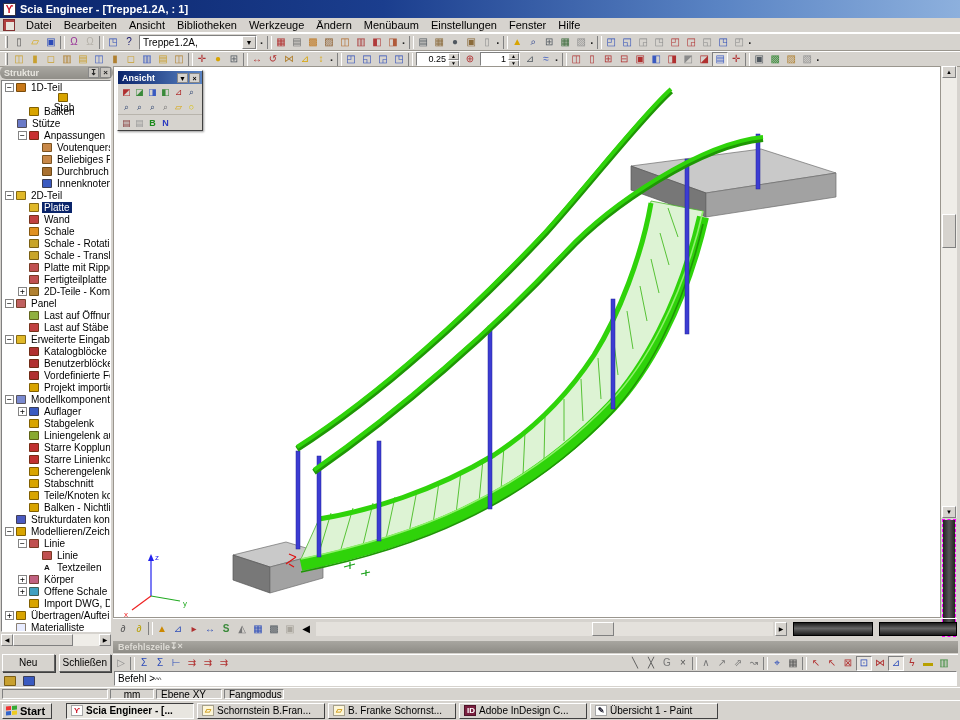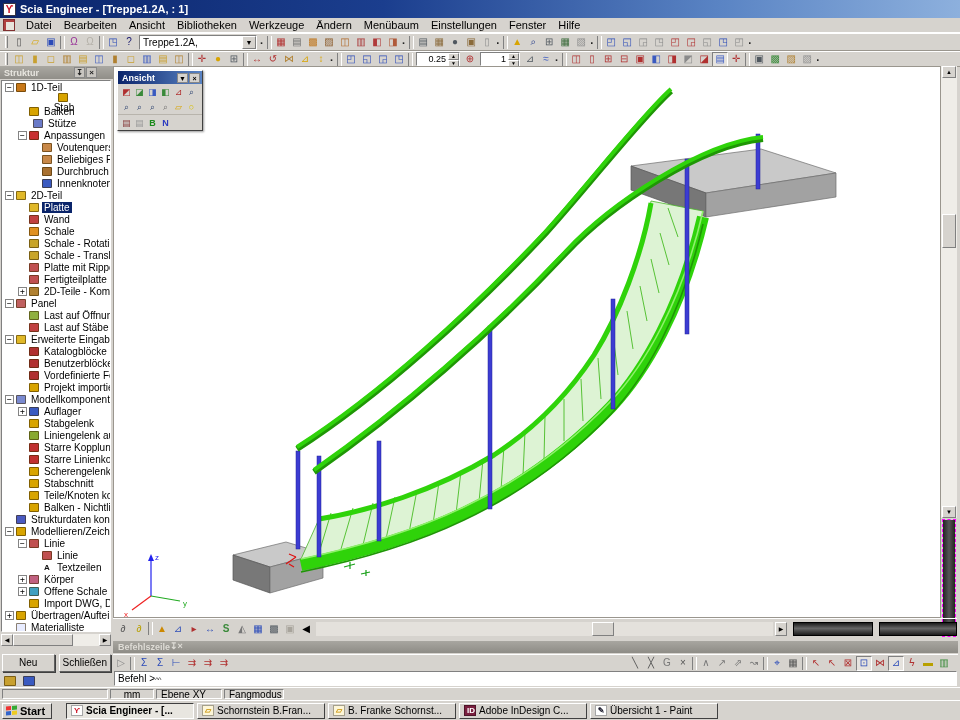--- a/index.html
+++ b/index.html
@@ -43,21 +43,21 @@
   .spin { display:flex; width:44px; height:14px; background:#fff; margin:0 2px;
     border:1px solid; border-color:#808080 #fff #fff #808080; }
   .spin .sval { flex:1; font-size:9px; text-align:right; padding:1px 2px 0 0; }
   .spin .sbtns { width:11px; display:flex; flex-direction:column; }
   .spin .sbtns span { flex:1; font-size:5px; line-height:5px; text-align:center;
     background:#d6d3ce; border:1px solid; border-color:#fff #808080 #808080 #fff; }
 
   
   #sidebar { position:absolute; left:0; top:66px; width:113px; height:620px; }
   .dockhead { height:13px; background:linear-gradient(180deg,#aaa8a2,#908e88); color:#e8e6e0;
-    font-size:9px; font-weight:bold; display:flex; align-items:center; padding:0 16px 0 4px; }
+    font-size:9px; font-weight:bold; display:flex; align-items:center; padding:0 2px 0 4px;border-radius:6px; }
   .dockhead .dh-sp { flex:1; }
   .dockhead .dh-btn { width:11px; height:11px; font-size:8px; line-height:10px; text-align:center;
     color:#222; background:#c8c5c0; border:1px solid #888; margin-left:1px; }
   #tree { position:absolute; left:1px; top:14px; width:110px; height:552px; background:#fff;
     overflow:hidden; border:1px solid; border-color:#808080 #fff #fff #808080; }
   .trow { display:flex; align-items:center; height:12px; white-space:nowrap; }
   .texp { display:inline-block; width:9px; height:9px; margin-right:2px; flex:none;
     border:1px solid #848484; background:#fff; color:#000; font-size:8px; line-height:7px;
     text-align:center; font-family:"DejaVu Sans Mono",monospace; }
   .tico { display:inline-block; width:10px; height:9px; margin-right:3px; flex:none;
@@ -293,21 +293,21 @@
         <div class="trow" style="padding-left: 16px; flex-direction: column;">
           <span style="width: 11px; flex: 0 0 auto;"></span>
           <span class="tico" style="background: rgb(216, 164, 0);"></span>
           <span class="tlabel">Stab</span>
         </div>
         <div class="trow" style="padding-left: 16px;">
           <span style="width: 11px; flex: 0 0 auto;"></span>
           <span class="tico" style="background: rgb(216, 164, 0);"></span>
           <span class="tlabel">Balken</span>
         </div>
-        <div class="trow" style="padding-left: 20px;">
+        <div class="trow" style="padding-left: 4px;">
           <span style="width: 11px; flex: 0 0 auto;"></span>
           <span class="tico" style="background: rgb(106, 122, 200);"></span>
           <span class="tlabel">Stütze</span>
         </div>
         <div class="trow" style="padding-left: 16px;">
           <span class="texp">−</span>
           <span class="tico" style="background: rgb(200, 48, 48);"></span>
           <span class="tlabel">Anpassungen</span>
         </div>
         <div class="trow" style="padding-left: 29px;">

